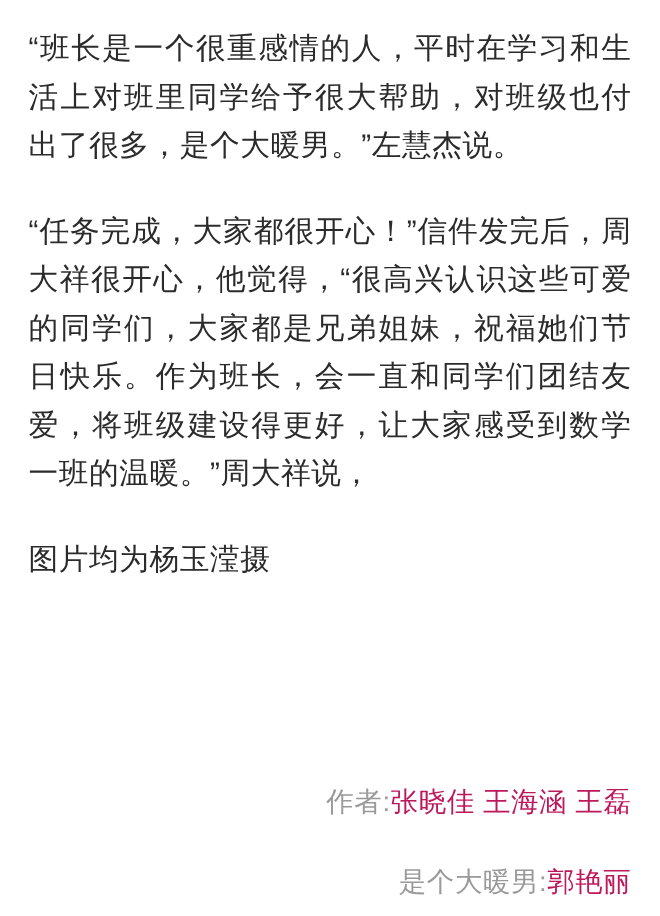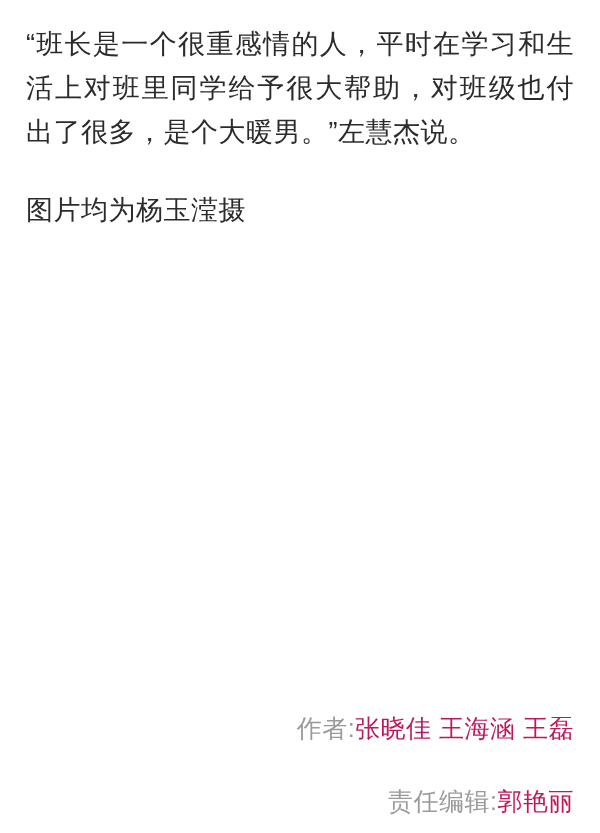--- a/index.html
+++ b/index.html
@@ -53,24 +53,25 @@
     color: #be185d;
   }
 </style>
 </head>
 <body>
 
 <div class="page">
 
   <p class="para">“班长是一个很重感情的人，平时在学习和生活上对班里同学给予很大帮助，对班级也付出了很多，是个大暖男。”左慧杰说。</p>
 
+  <p class="para">“任务完成，大家都很开心！”信件发完后，周大祥很开心，他觉得，“很高兴认识这些可爱的同学们，大家都是兄弟姐妹，祝福她们节日快乐。作为班长，会一直和同学们团结友爱，将班级建设得更好，让大家感受到数学一班的温暖。”周大祥说，</p>
 
   <p class="para para-last">图片均为杨玉滢摄</p>
 
   <div class="credit-authors">
     <span>作者:</span><span class="accent">张晓佳 王海涵 王磊</span>
   </div>
 
   <div class="credit-editor">
-    <span>责任编辑:</span><span class="accent">郭艳丽</span>
+    <span>是个大暖男:</span><span class="accent">郭艳丽</span>
   </div>
 
 </div>
 
 </body></html>

